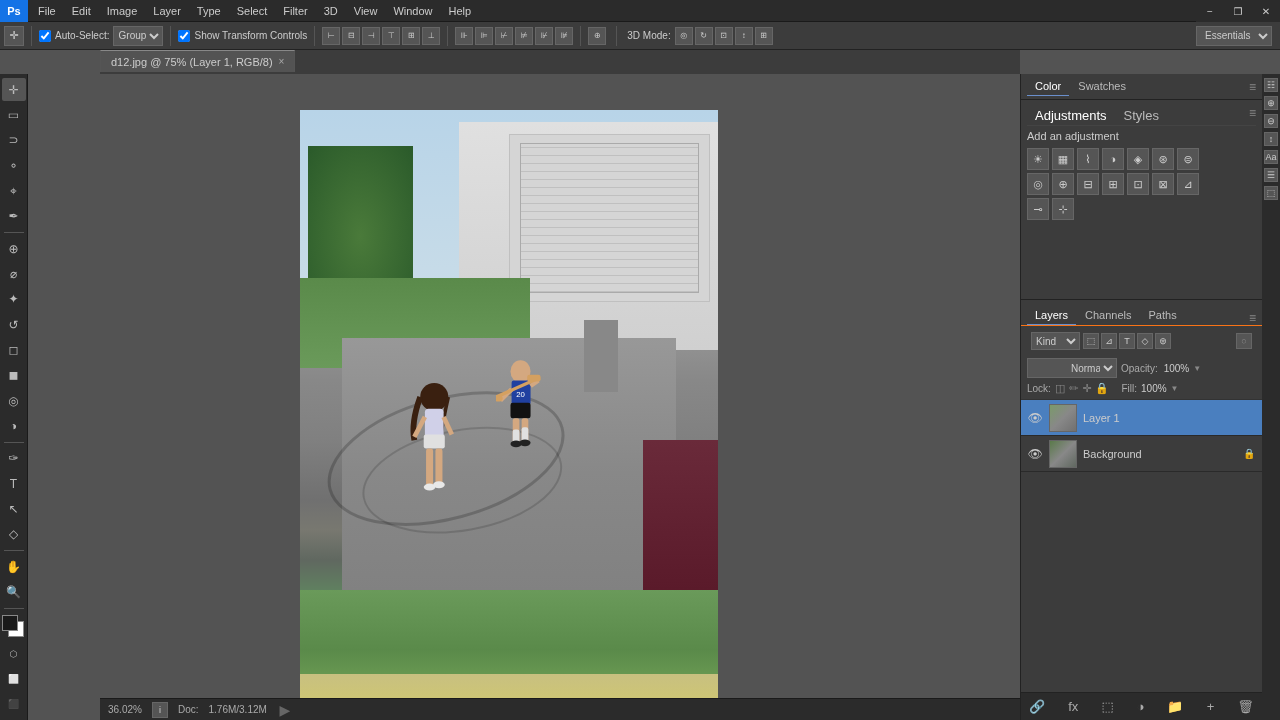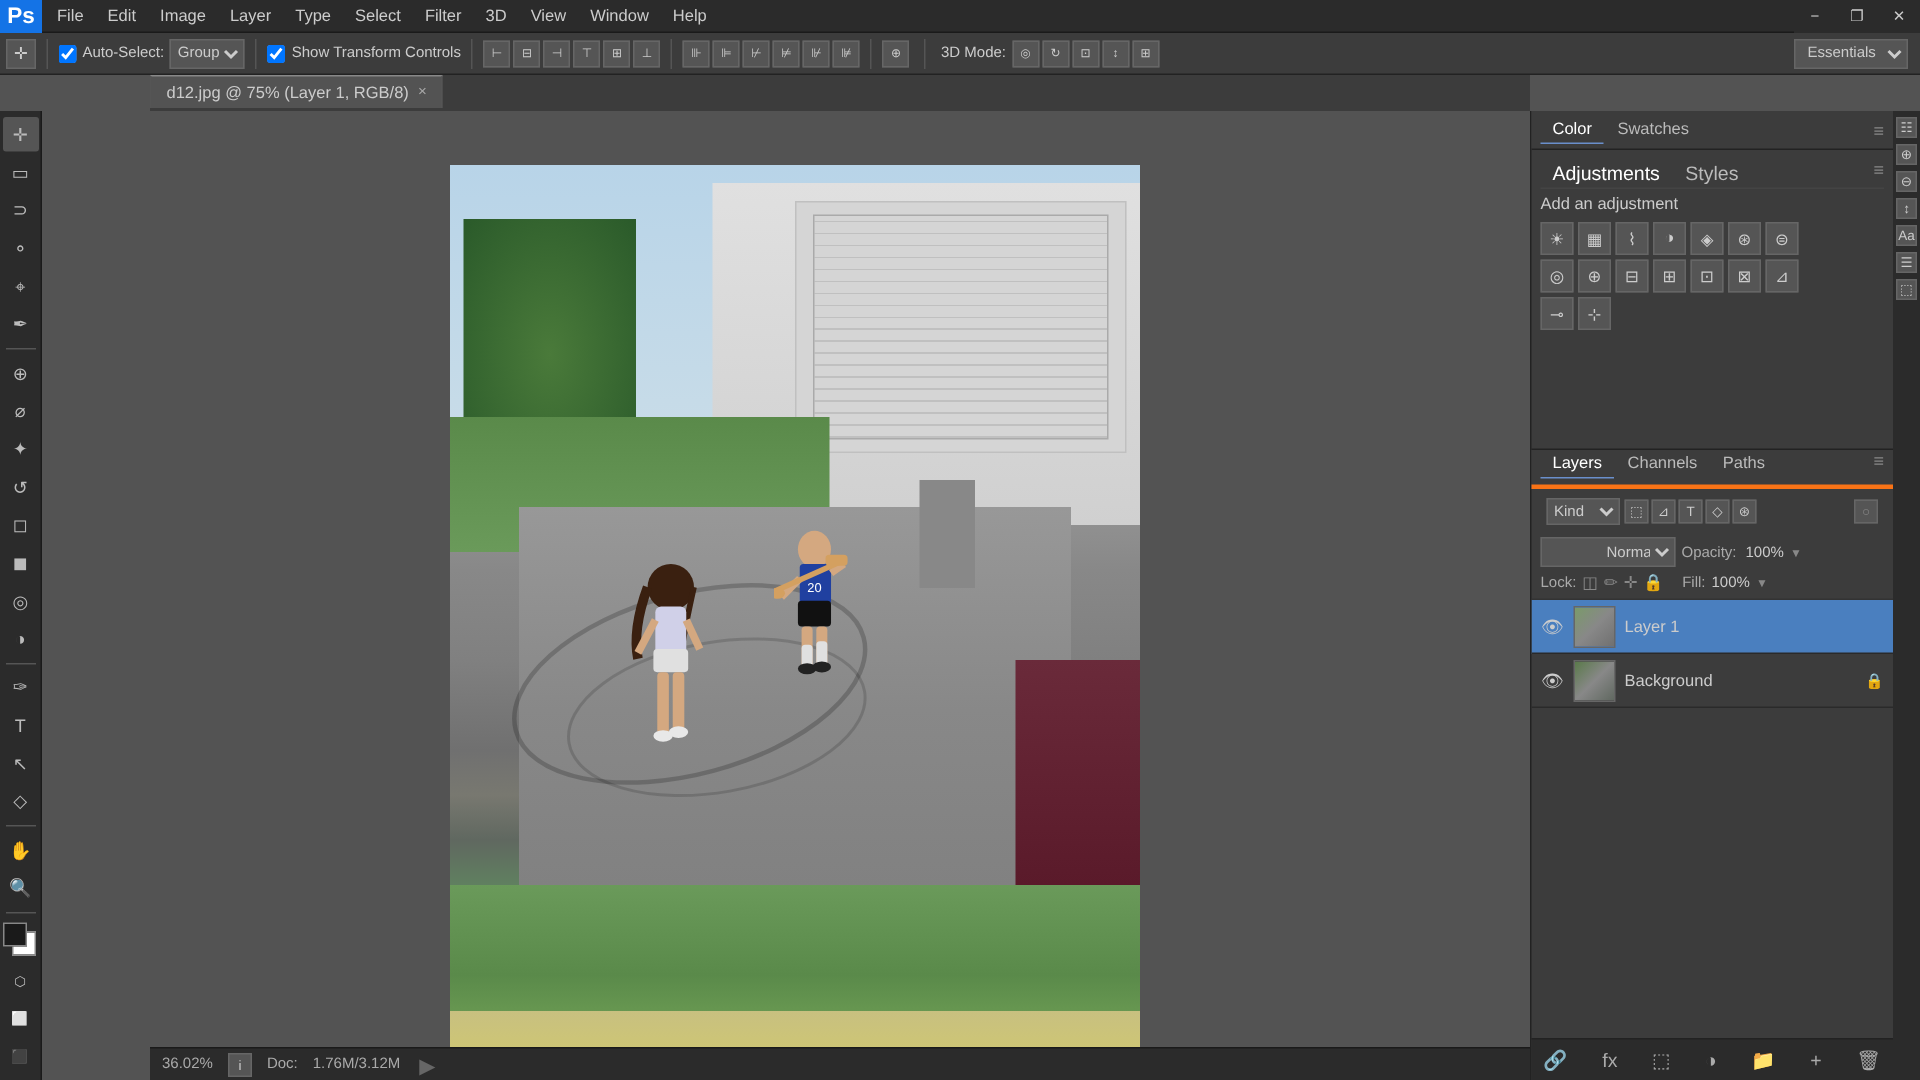--- a/index.html
+++ b/index.html
@@ -6,21 +6,21 @@
     body { width: 1280px; height: 720px; background: #535353; font-family: 'Arial', sans-serif; font-size: 11px; color: #ccc; overflow: hidden; user-select: none; }
 
     
     #menu-bar {
       position: absolute; top: 0; left: 0; width: 1280px; height: 22px;
       background: #2b2b2b; display: flex; align-items: center;
       border-bottom: 1px solid #1a1a1a; z-index: 100;
     }
     #ps-logo {
       width: 28px; height: 22px; background: #1473e6; display: flex; align-items: center; justify-content: center;
-      font-size: 15px; font-weight: bold; color: white; margin-right: 2px; flex-shrink: 0;
+      font-size: 11px; font-weight: bold; color: white; margin-right: 2px; flex-shrink: 0;
     }
     .menu-item {
       padding: 2px 8px; color: #ccc; cursor: pointer; font-size: 11px;
     }
 
     
     #window-controls {
       position: absolute; top: 0; right: 0; display: flex; height: 22px;
     }
     .win-btn {
@@ -70,21 +70,21 @@
     
     #canvas-area {
       position: absolute; top: 74px; left: 100px; right: 260px; bottom: 22px;
       background: #535353; overflow: hidden;
     }
     #canvas-document {
       position: absolute; top: 26px; left: 0; right: 0; bottom: 0;
       overflow: hidden;
     }
     #canvas-image {
-      position: absolute; left: 200px; top: 10px; width: 460px; height: 600px;
+      position: absolute; left: 200px; top: 10px; width: 418px; height: 600px;
       background: #0c4a6e;
       
     }
     .canvas-img-inner {
       width: 100%; height: 100%;
       background: linear-gradient(180deg, 
         #7ab38a 0%, #6ba07a 8%,
         #8ec88a 12%, #5a7d5a 20%,
         #c8d4c0 22%, #d0d8c8 28%,
         #b0c0a8 30%, #88aa80 35%,
@@ -153,22 +153,22 @@
       width: 22px; height: 22px; background: #555; border: 1px solid #666;
       display: flex; align-items: center; justify-content: center; cursor: pointer;
       font-size: 11px; color: #ccc;
     }
 
     
     #layers-panel {
       flex: 1; display: flex; flex-direction: column;
     }
     #layers-tabs {
-      height: 26px; background: #3c3c3c; display: flex; align-items: flex-start;
-      border-bottom: 3px solid #f97316; padding: 0 6px; justify-content: space-between;
+      height: 26px; background: #3c3c3c; display: flex; align-items: flex-end;
+      border-bottom: 1px solid #f97316; padding: 0 6px; justify-content: space-between;
     }
     #layers-search {
       height: 22px; padding: 0 4px; display: flex; align-items: center; gap: 3px;
       margin: 4px 6px;
     }
     .search-type {
       height: 18px; background: #555; border: 1px solid #666; color: #ccc; font-size: 10px;
     }
     #blend-row {
       display: flex; align-items: center; gap: 4px; padding: 2px 6px; margin-bottom: 2px;

